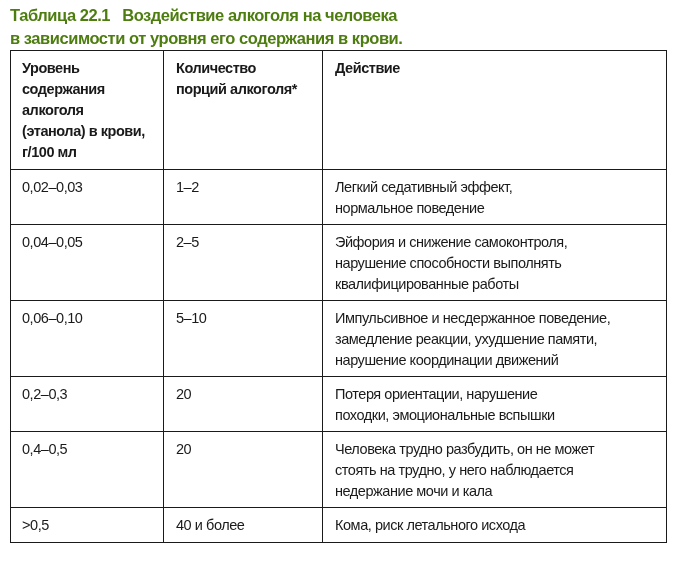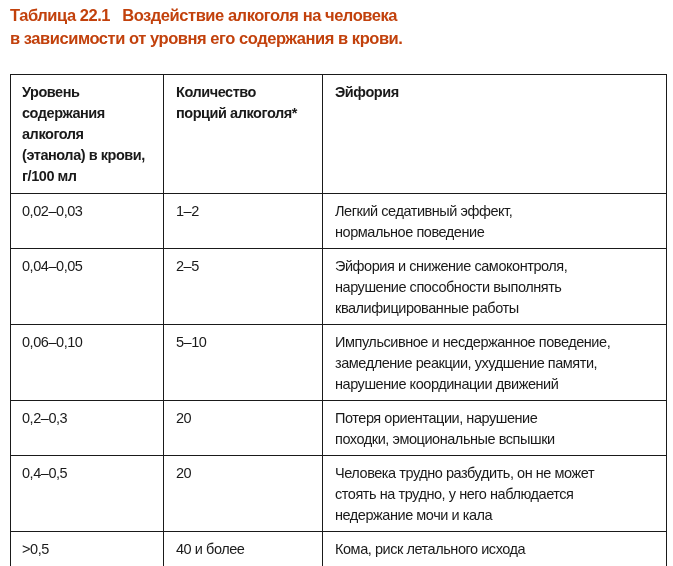--- a/index.html
+++ b/index.html
@@ -18,29 +18,29 @@
     .caption {
       position: absolute;
       left: 10px;
       top: 4px;
       width: 660px;
       font-family: "Liberation Sans", sans-serif;
       font-weight: bold;
       font-size: 16.5px;
       line-height: 23px;
       letter-spacing: -0.45px;
-      color: #c2410c;
+      color: #4d7c0f;
     }
     .caption .num {
       margin-right: 8px;
     }
     table.data {
       position: absolute;
       left: 10px;
-      top: 74px;
+      top: 50px;
       width: 656px;
       border-collapse: collapse;
       table-layout: fixed;
       font-size: 14.5px;
       line-height: 21px;
       letter-spacing: -0.45px;
     }
     table.data col.c1 { width: 153px; }
     table.data col.c2 { width: 159px; }
     table.data col.c3 { width: 344px; }
@@ -89,21 +89,21 @@
         <span class="line">содержания</span>
         <span class="line">алкоголя</span>
         <span class="line">(этанола) в крови,</span>
         <span class="line">г/100 мл</span>
       </th>
       <th class="c2">
         <span class="line">Количество</span>
         <span class="line">порций алкоголя*</span>
       </th>
       <th class="c3">
-        <span class="line">Эйфория</span>
+        <span class="line">Действие</span>
       </th>
     </tr>
   </thead>
   <tbody>
     <tr class="h-r1">
       <td class="c1">0,02–0,03</td>
       <td class="c2">1–2</td>
       <td class="c3">
         <span class="line">Легкий седативный эффект,</span>
         <span class="line">нормальное поведение</span>

